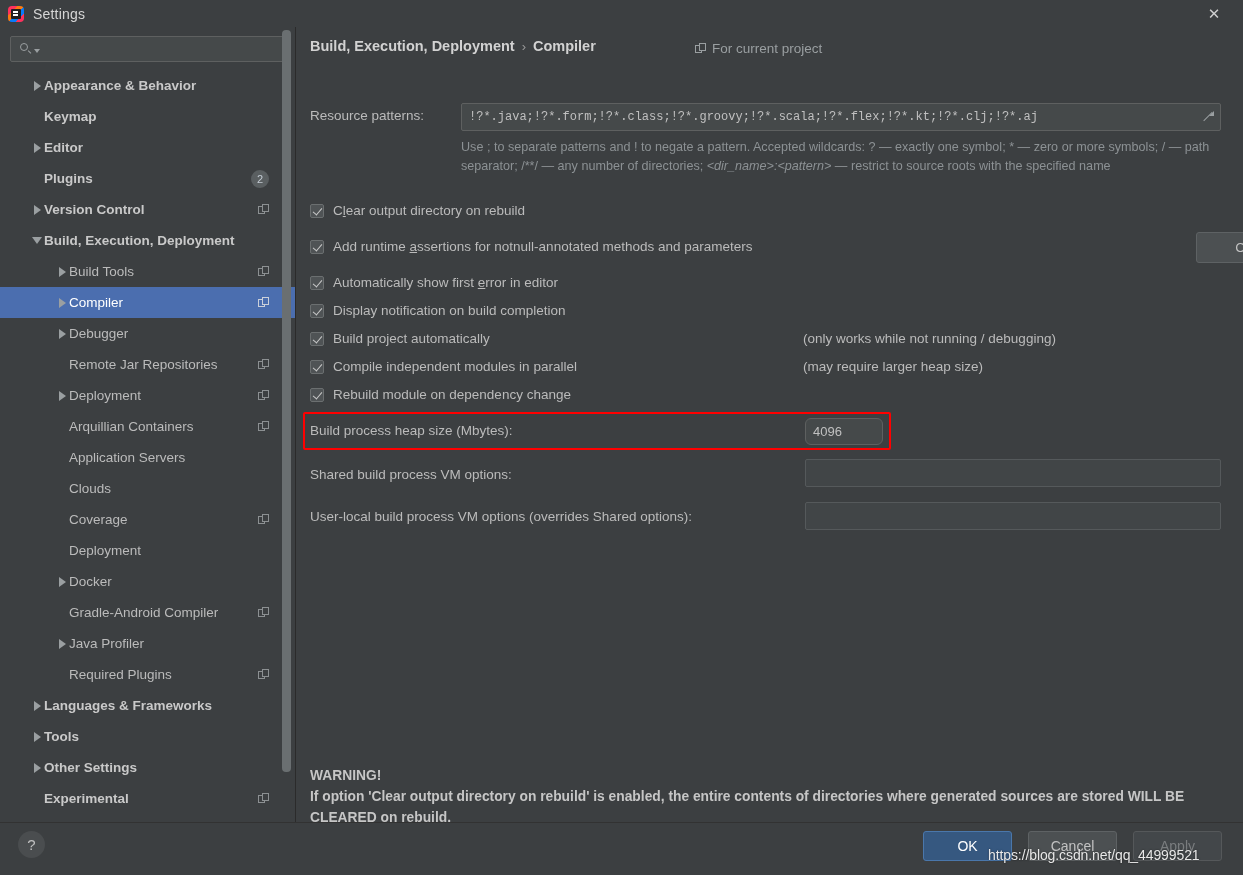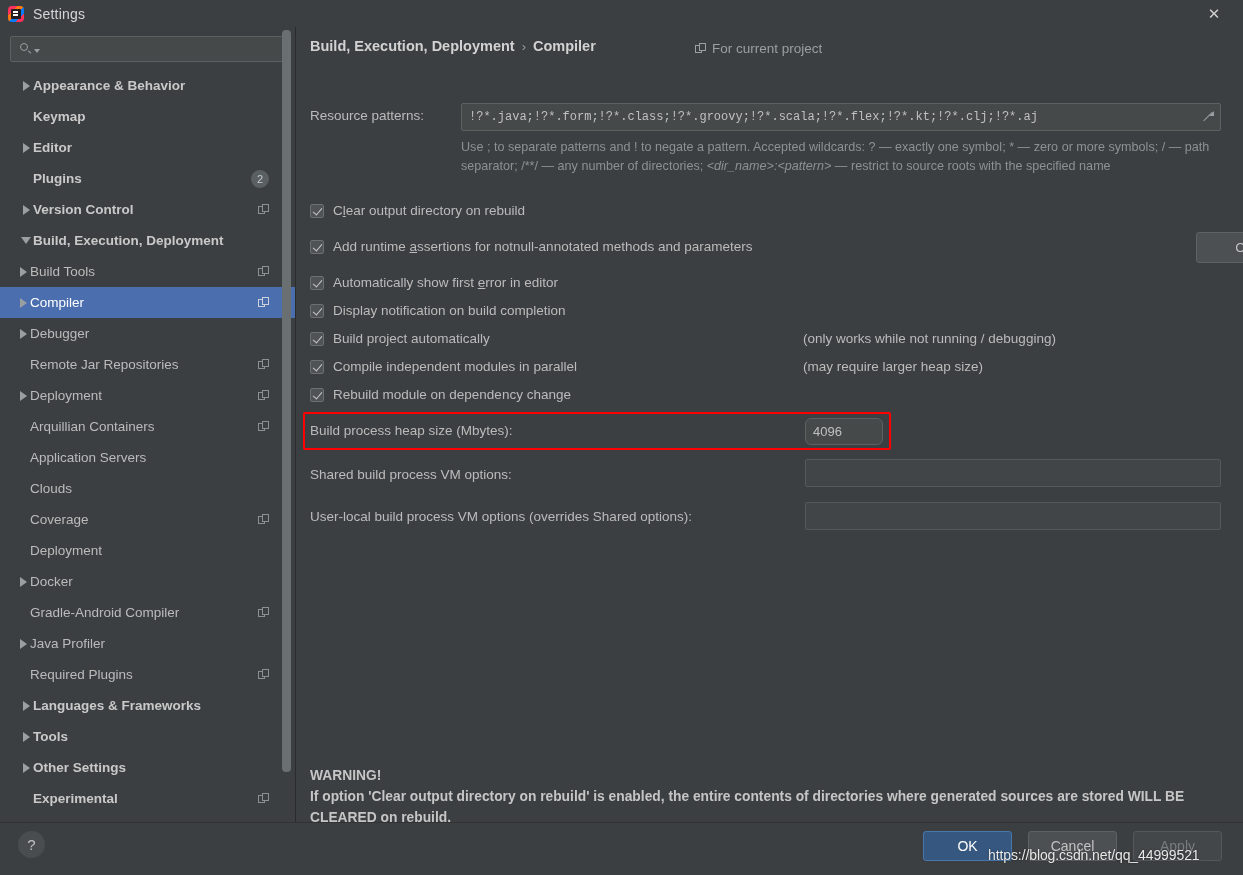--- a/index.html
+++ b/index.html
@@ -113,22 +113,22 @@
   }
   .twisty.open::before {
     content: "";
     width: 0; height: 0;
     border-left: 5px solid transparent; border-right: 5px solid transparent;
     border-top: 7px solid #9a9fa1;
   }
   .tree-label {
     color: #bbbbbb; white-space: nowrap;
   }
-  .tree-row.lvl0 { padding-left: 19px; }
-  .tree-row.lvl1 { padding-left: 16px; }
+  .tree-row.lvl0 { padding-left: 30px; }
+  .tree-row.lvl1 { padding-left: 55px; }
   .tree-row.lvl0 .tree-label { font-weight: bold; color: #c9c9c9; font-size: 13.5px; }
   .tree-row.lvl1 .tree-label { font-weight: normal; font-size: 13.5px; }
   .tree-row.noarrow .twisty::before { content: none; }
   .proj-icon {
     margin-left: auto; width: 11px; height: 11px; position: relative; flex: none; opacity: .85;
   }
   .proj-icon i {
     position: absolute; left: 0; top: 2px; width: 7px; height: 8px;
     border: 1.3px solid #9a9fa1;
   }

